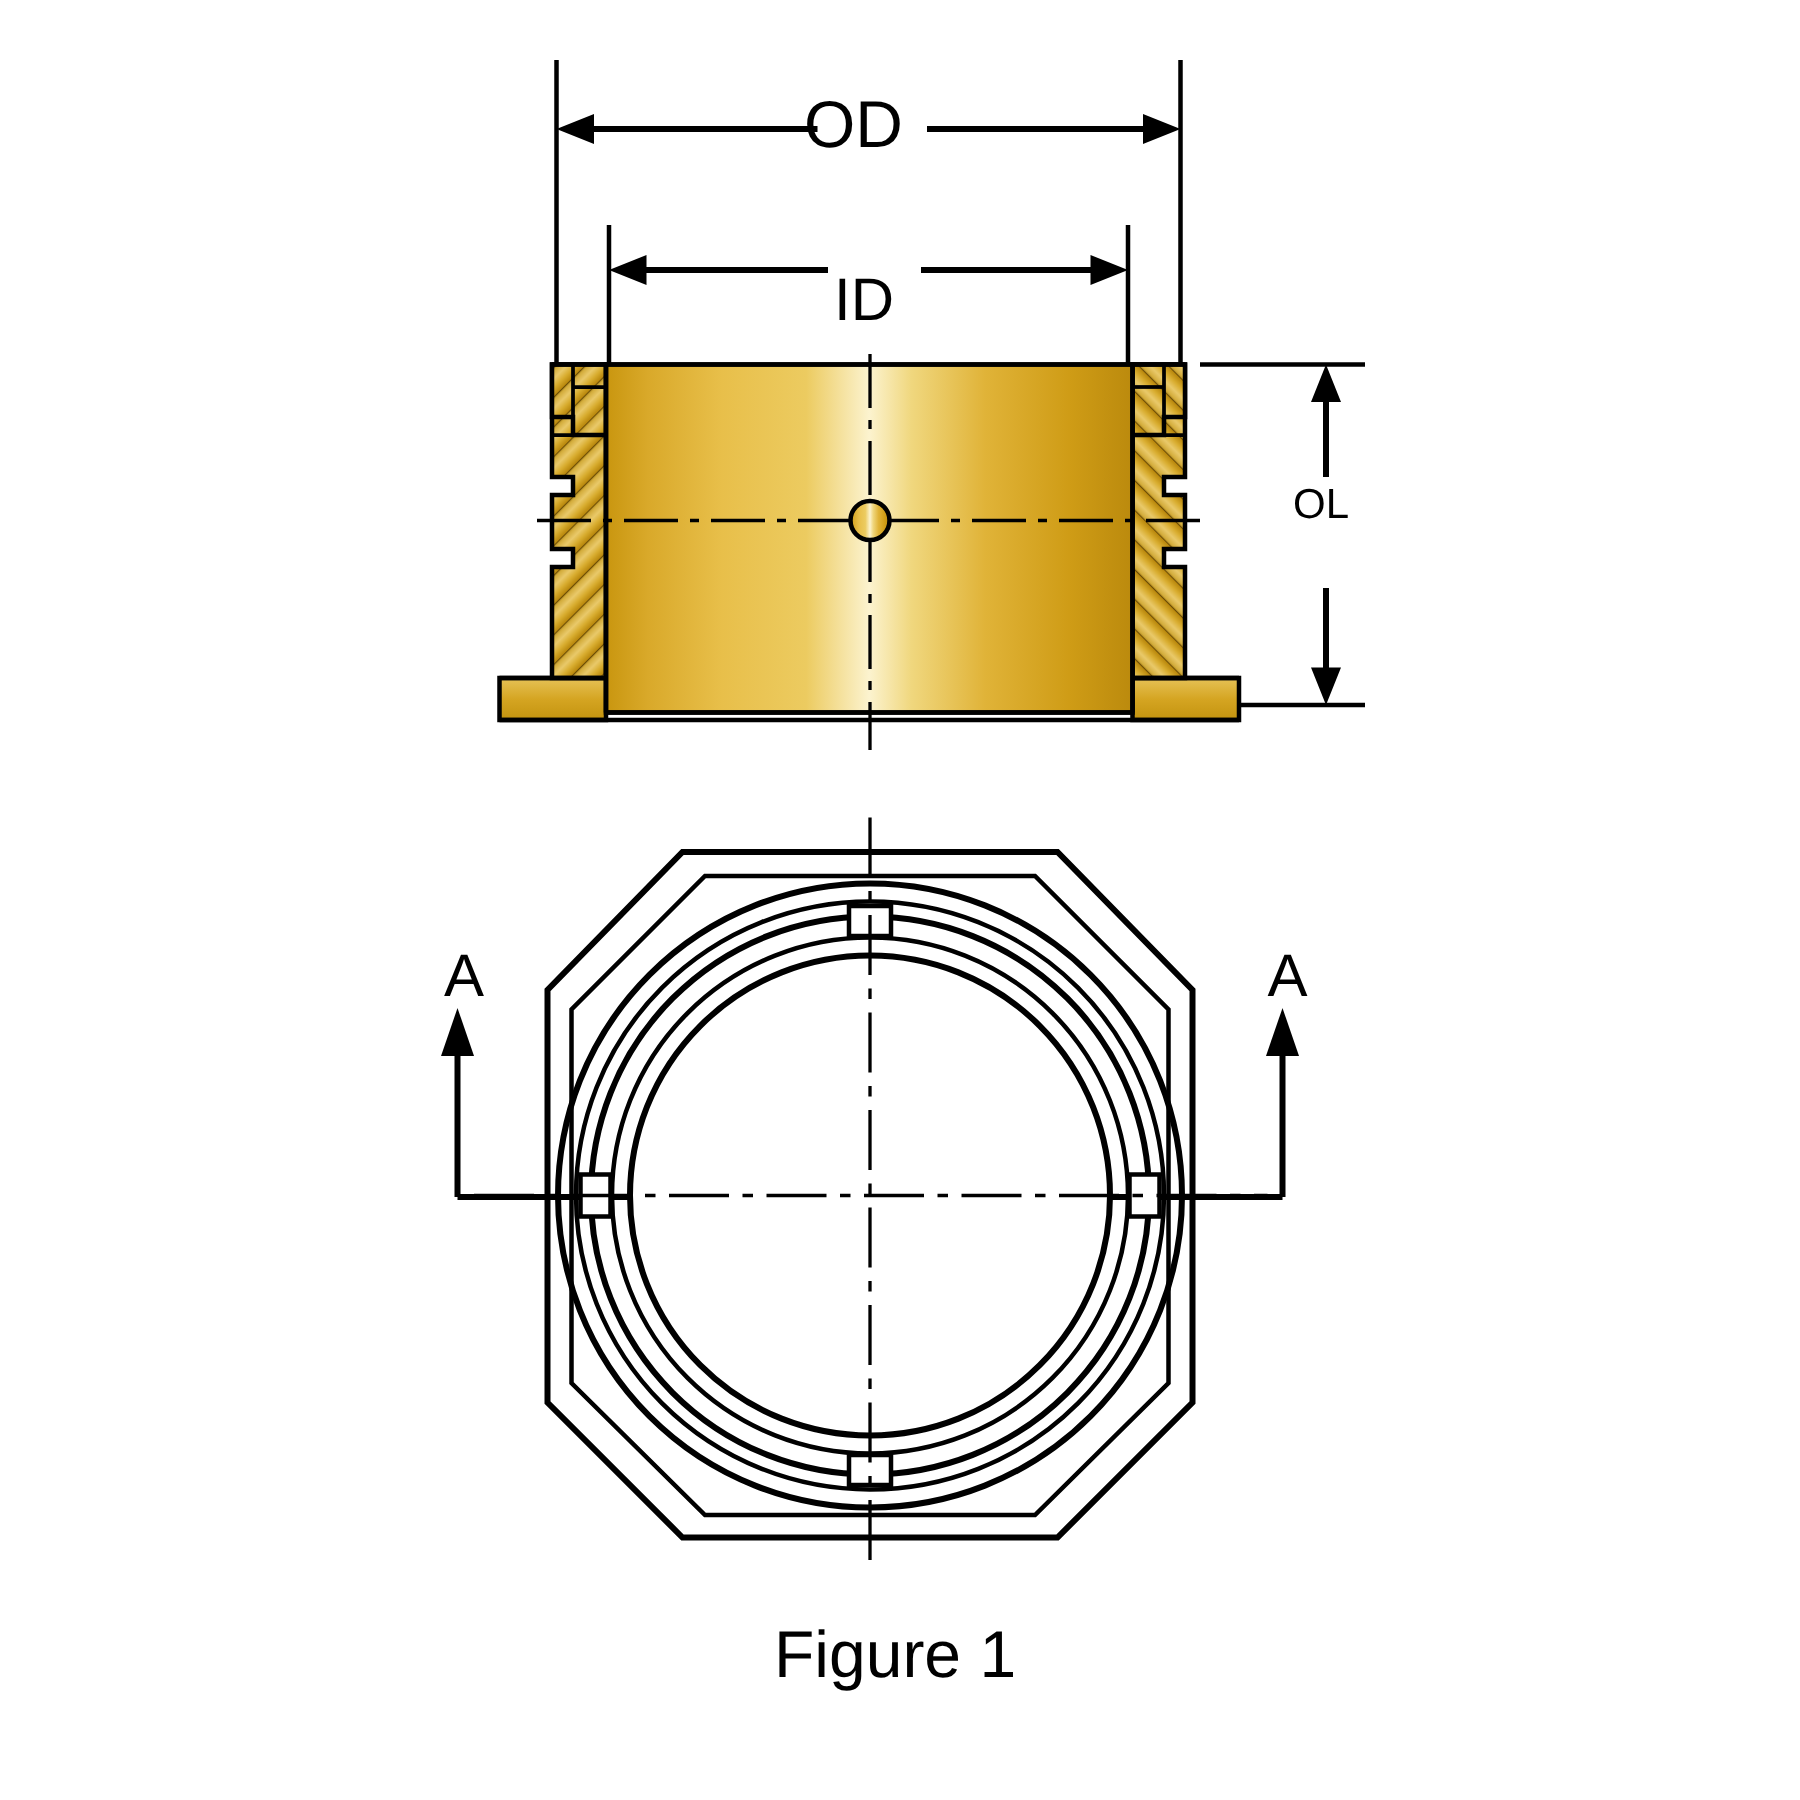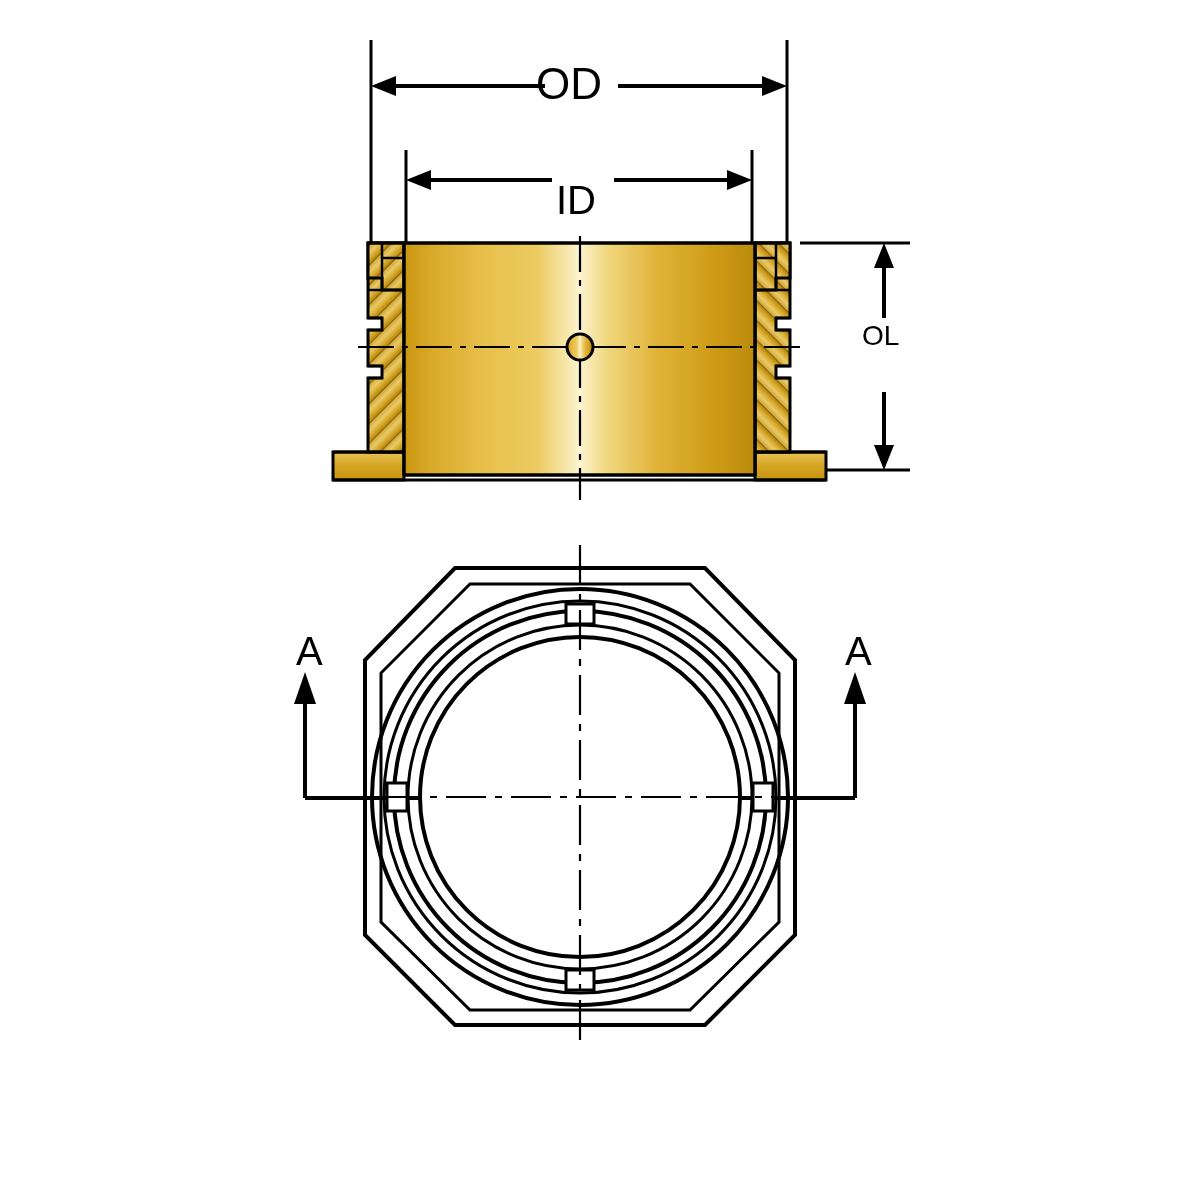--- a/index.html
+++ b/index.html
@@ -186,14 +186,15 @@
       <line x1="316" y1="797" x2="845" y2="797" stroke="#000" stroke-width="2.2" stroke-dasharray="40 9 7 9"></line>
       <line x1="580" y1="545" x2="580" y2="1040" stroke="#000" stroke-width="2.2" stroke-dasharray="40 9 7 9"></line>
     </g>
   </svg>
 
   <div class="lbl lbl-od">OD</div>
   <div class="lbl lbl-id">ID</div>
   <div class="lbl lbl-ol">OL</div>
   <div class="lbl lbl-a-left">A</div>
   <div class="lbl lbl-a-right">A</div>
+  <div class="lbl lbl-fig">Figure 1</div>
 
 </div>
 
 </body></html>

